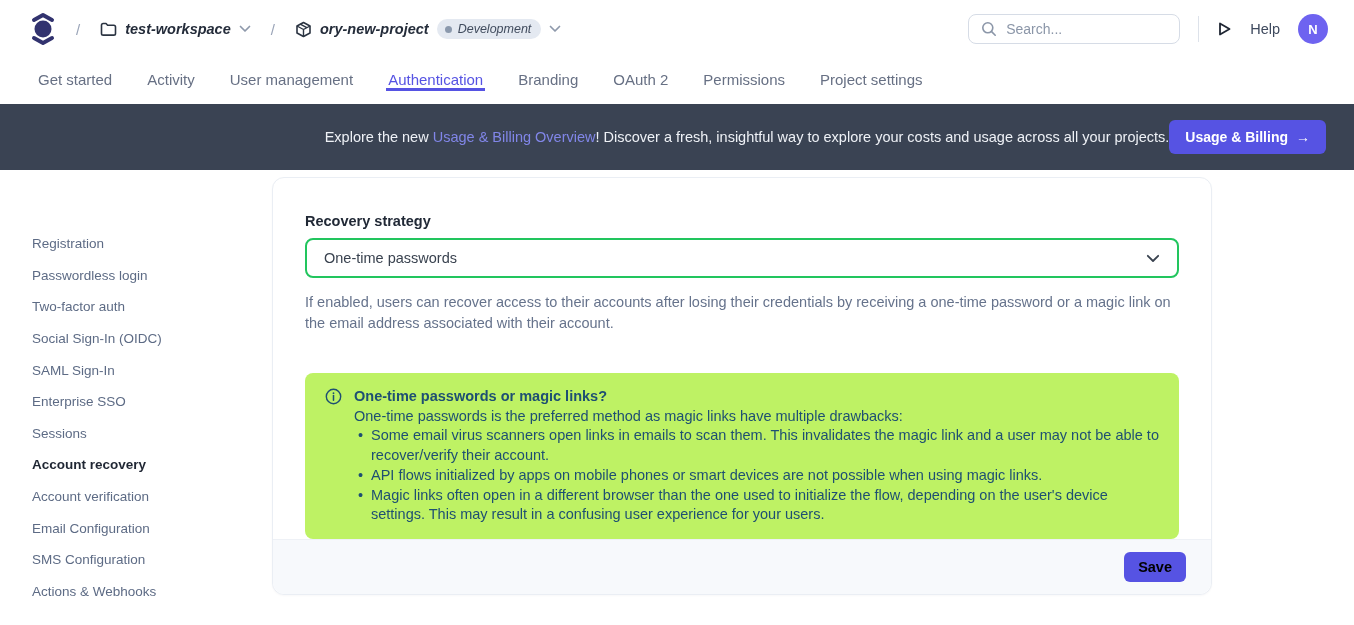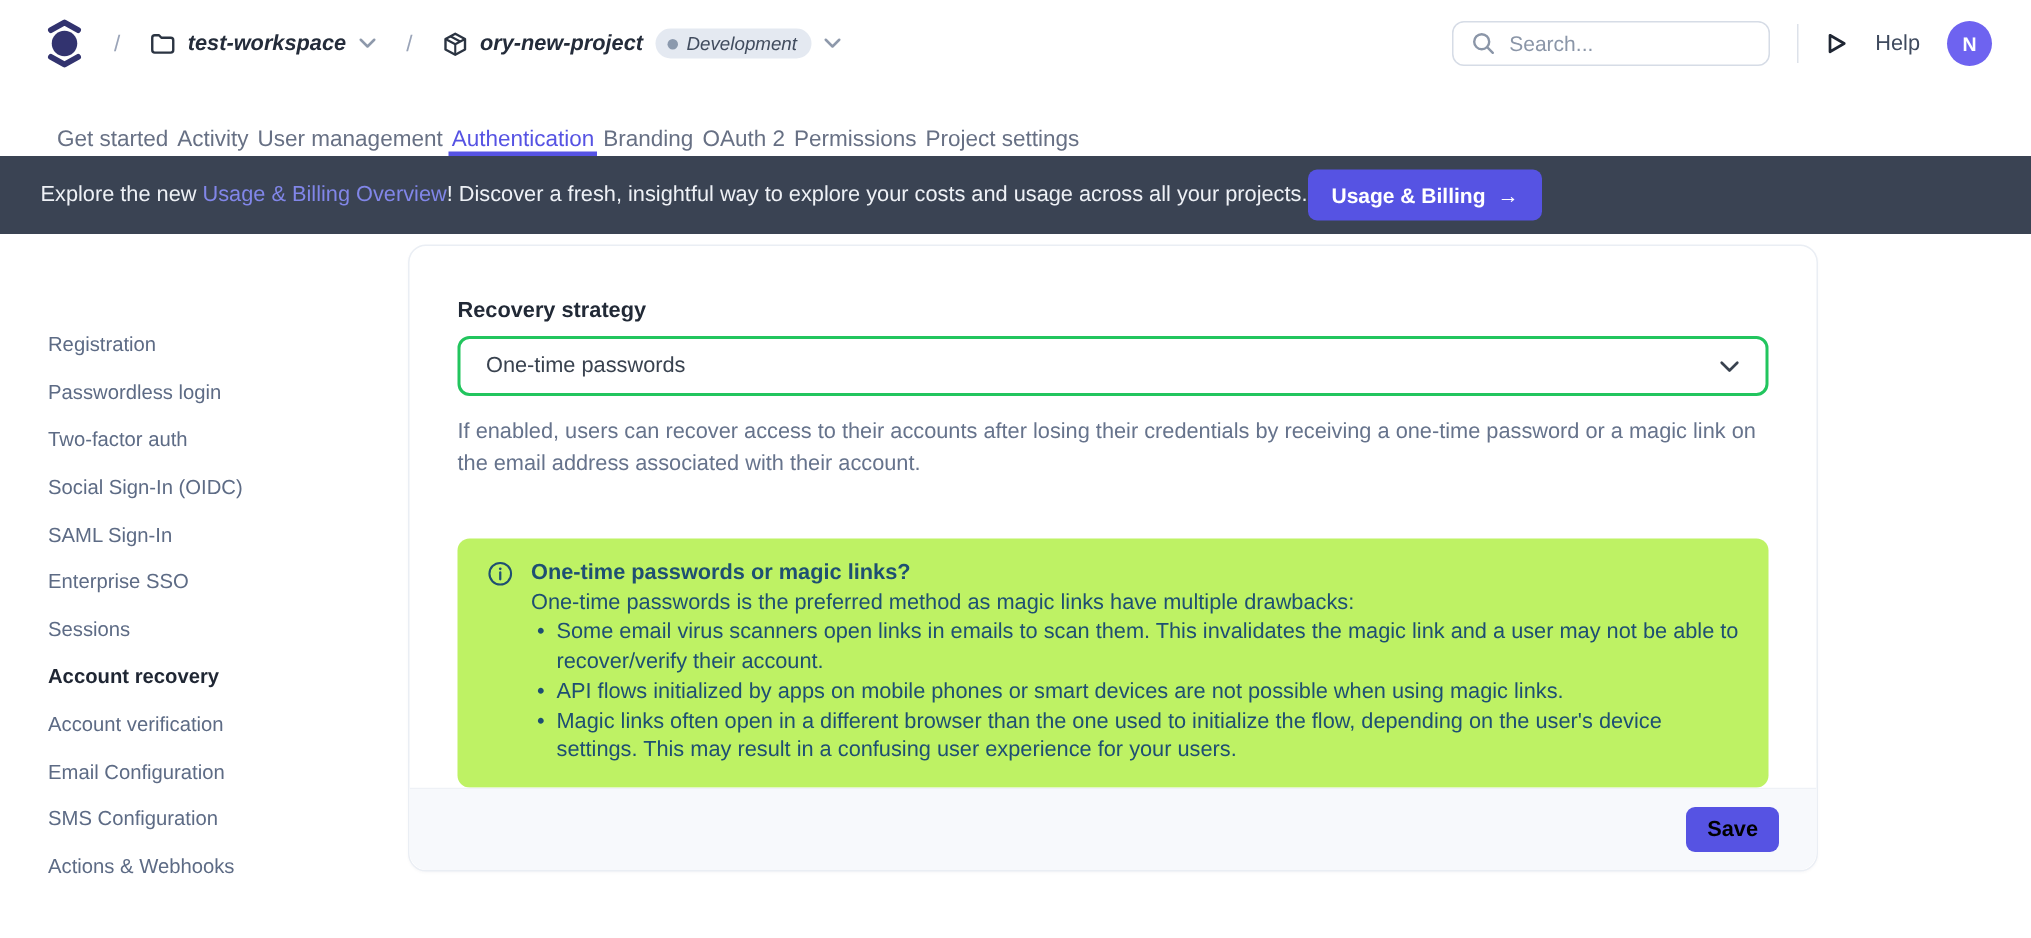--- a/index.html
+++ b/index.html
@@ -21,28 +21,28 @@
     display:flex; align-items:center; gap:9px; padding:0 12px; color:#8b96a8; background:#fff; }
   .search-box input { border:none; outline:none; font-size:14px; color:#4c5768; width:100%;
     font-family:inherit; background:transparent; }
   .search-box input::placeholder { color:#8b96a8; }
   .vdiv { width:1px; height:26px; background:#dde2ea; }
   .help { font-size:14.5px; color:#3f4a5e; font-weight:500; cursor:pointer; }
   .avatar { width:30px; height:30px; border-radius:50%; background:#6e63f0; color:#fff;
     display:flex; align-items:center; justify-content:center; font-size:13px; font-weight:600; cursor:pointer; }
 
   
-  .tabs { height:46px; display:flex; align-items:flex-end; gap:2px; padding:0 0 0 36px; background:#fff; }
+  .tabs { height:46px; display:flex; align-items:center; gap:31px; padding:0 0 0 36px; background:#fff; }
   .tab { display:flex; align-items:center; font-size:15px; color:#677084; cursor:pointer;
     border-bottom:3px solid transparent; padding:0 2px; }
   .tab.active { color:#5653e3; border-bottom-color:#5653e3; font-weight:500; }
 
   
-  .banner { height:52px; background:#3a4353; display:flex; align-items:center;
-    justify-content:flex-start; padding:0 28px 0 27px; }
+  .banner { height:66px; background:#3a4353; display:flex; align-items:center;
+    justify-content:flex-end; padding:0 28px 0 27px; }
   .banner-text { color:#eef1f6; font-size:14.5px; font-weight:500; }
   .banner-link { color:#8186e8; cursor:pointer; }
   .banner-btn { background:#5653e3; color:#fff; border:none; border-radius:6px;
     font-size:14px; font-weight:600; padding:9px 16px; display:flex; align-items:center; gap:8px;
     cursor:pointer; font-family:inherit; }
 
   
   .content { display:flex; height:470px; background:#fff; }
   .sidebar { width:272px; flex:none; padding:58px 0 0 32px; }
   .side-item { height:31.6px; display:flex; align-items:center; font-size:13.5px;

